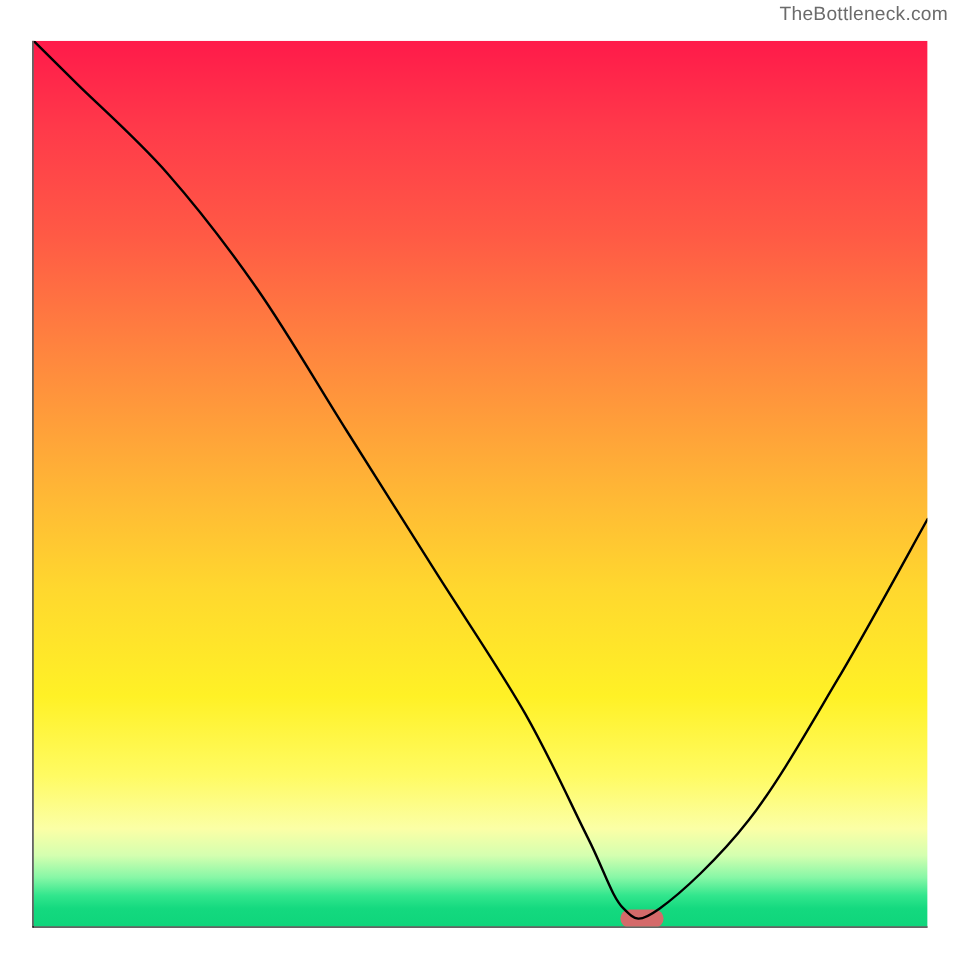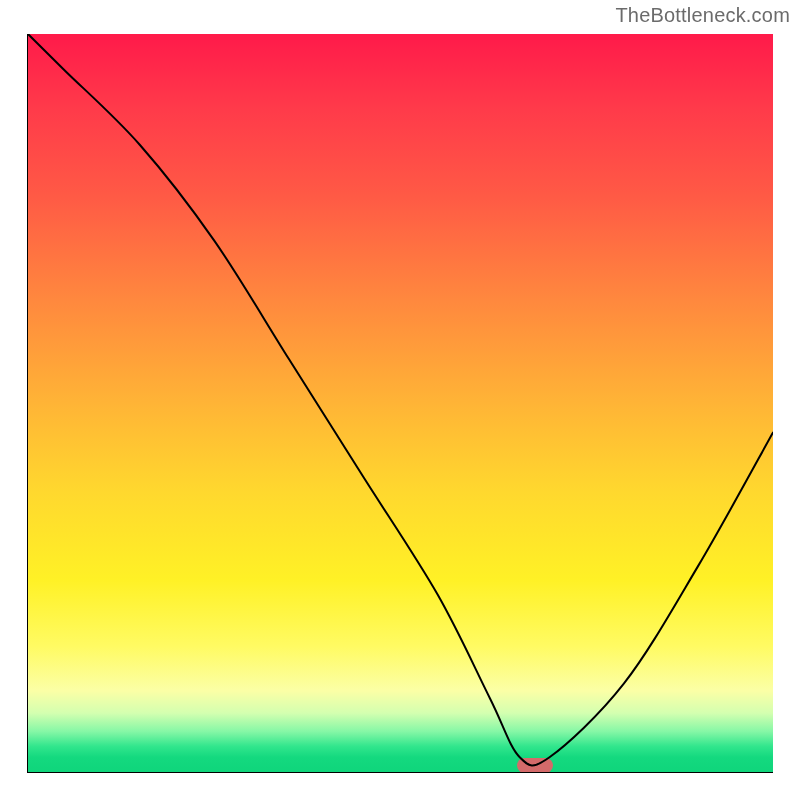--- a/index.html
+++ b/index.html
@@ -14,21 +14,21 @@
   .stage {
     position: relative;
     width: 800px;
     height: 800px;
   }
   .attribution {
     position: absolute;
     top: 4px;
     right: 10px;
     color: #6b6b6b;
-    font-size: 20px;
+    font-size: 16px;
     letter-spacing: 0.2px;
     font-weight: 400;
   }
   .plot-area {
     position: absolute;
     left: 27px;
     top: 34px;
     width: 746px;
     height: 739px;
     border-left: 1px solid #000;

